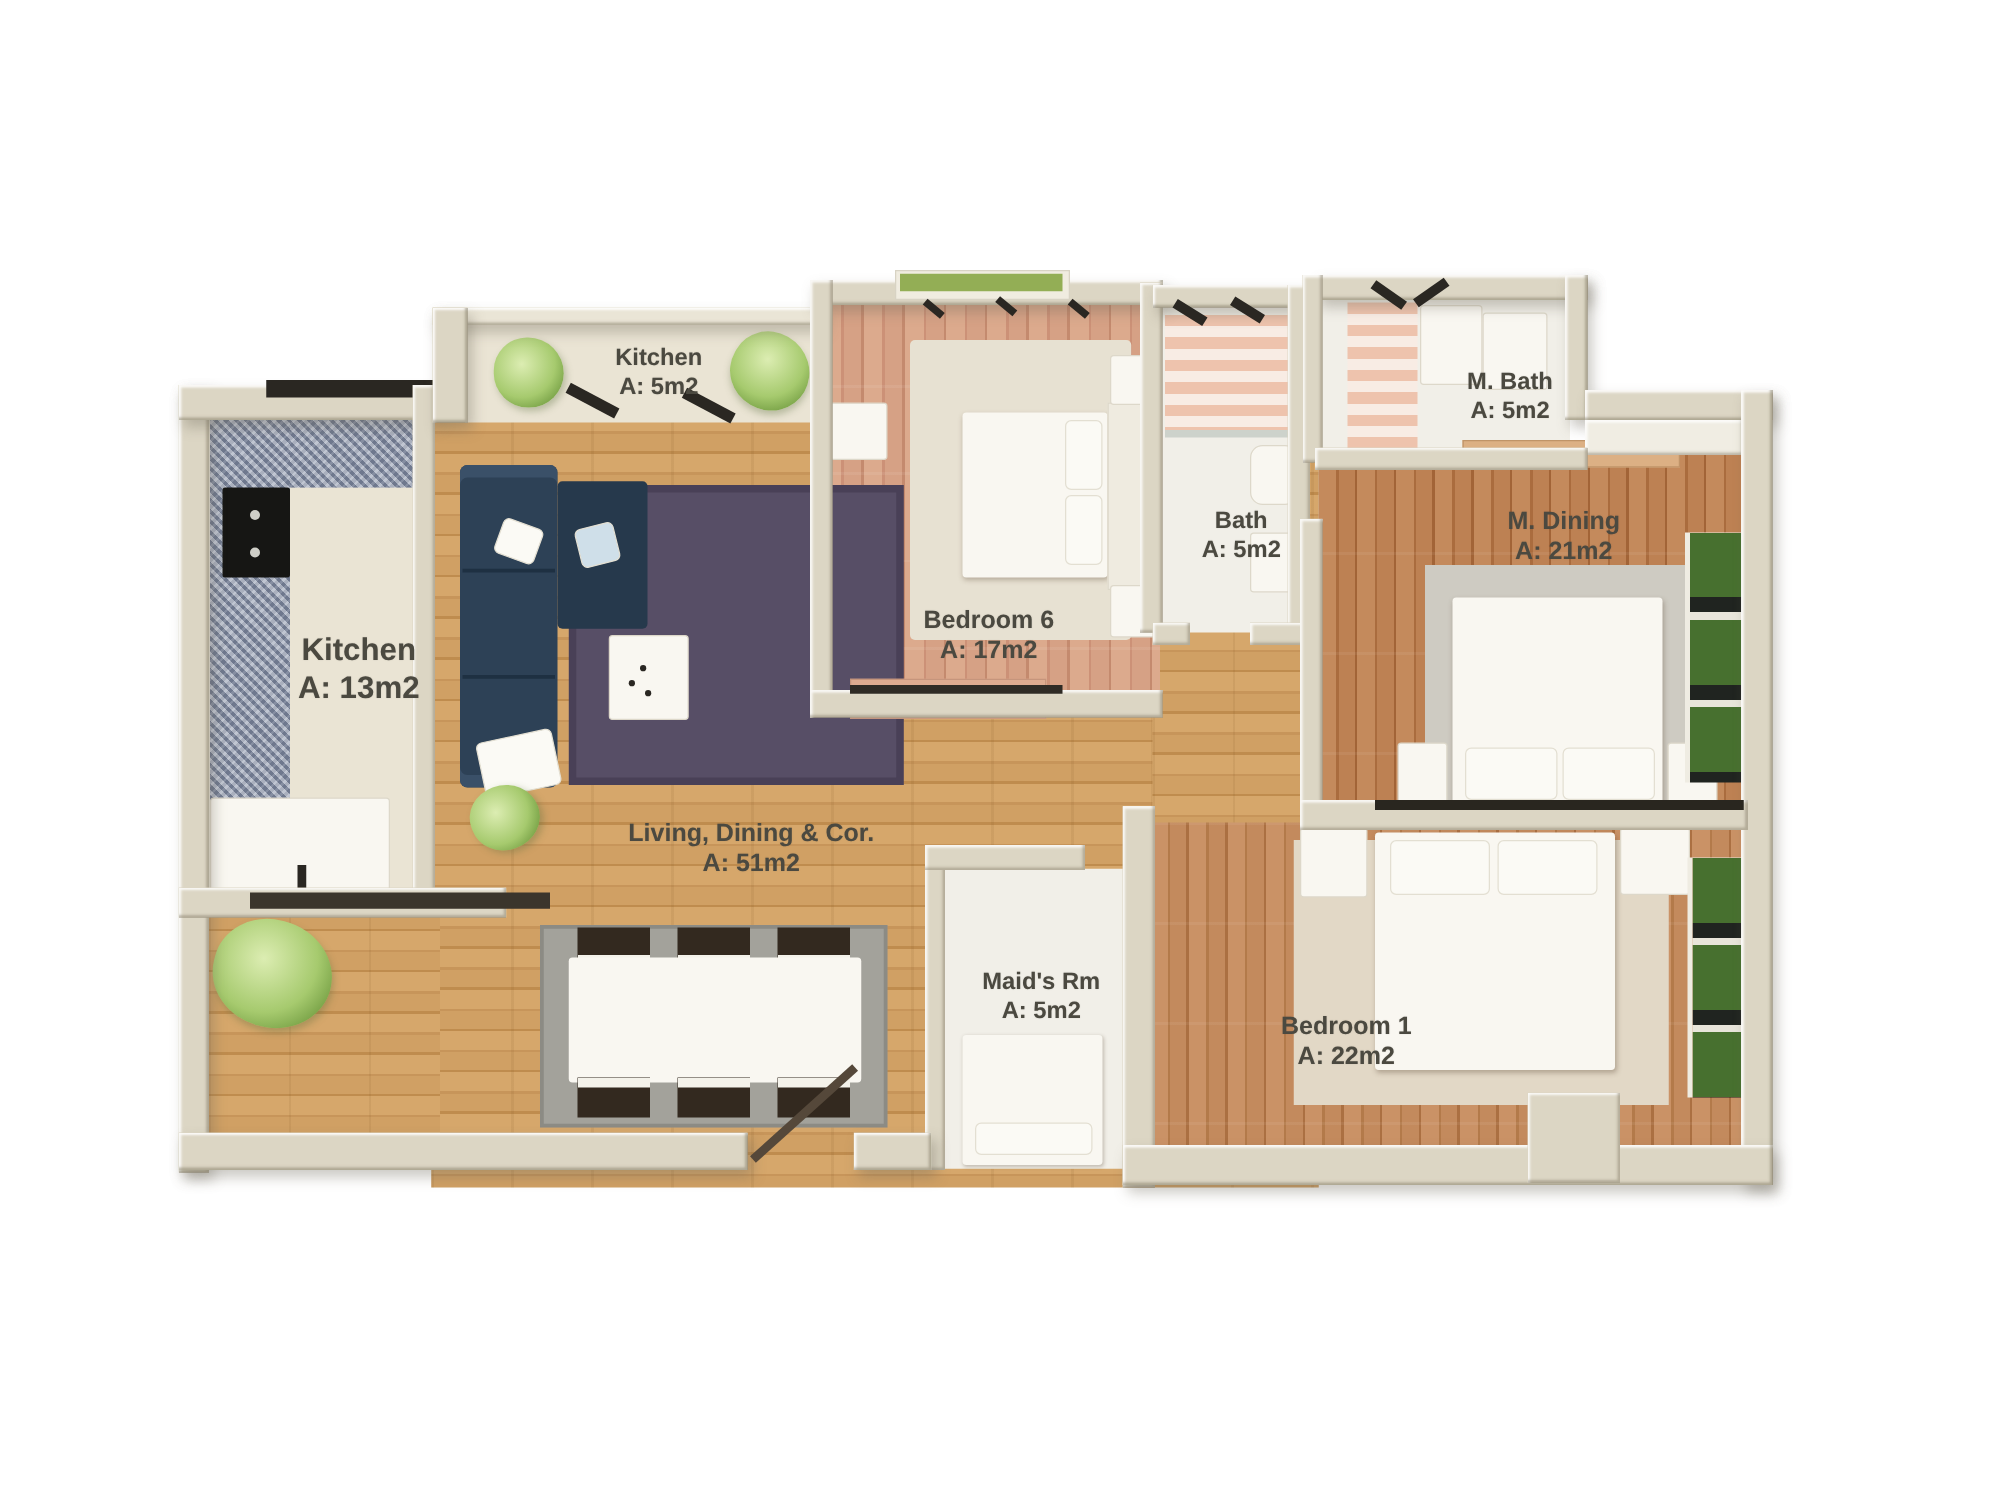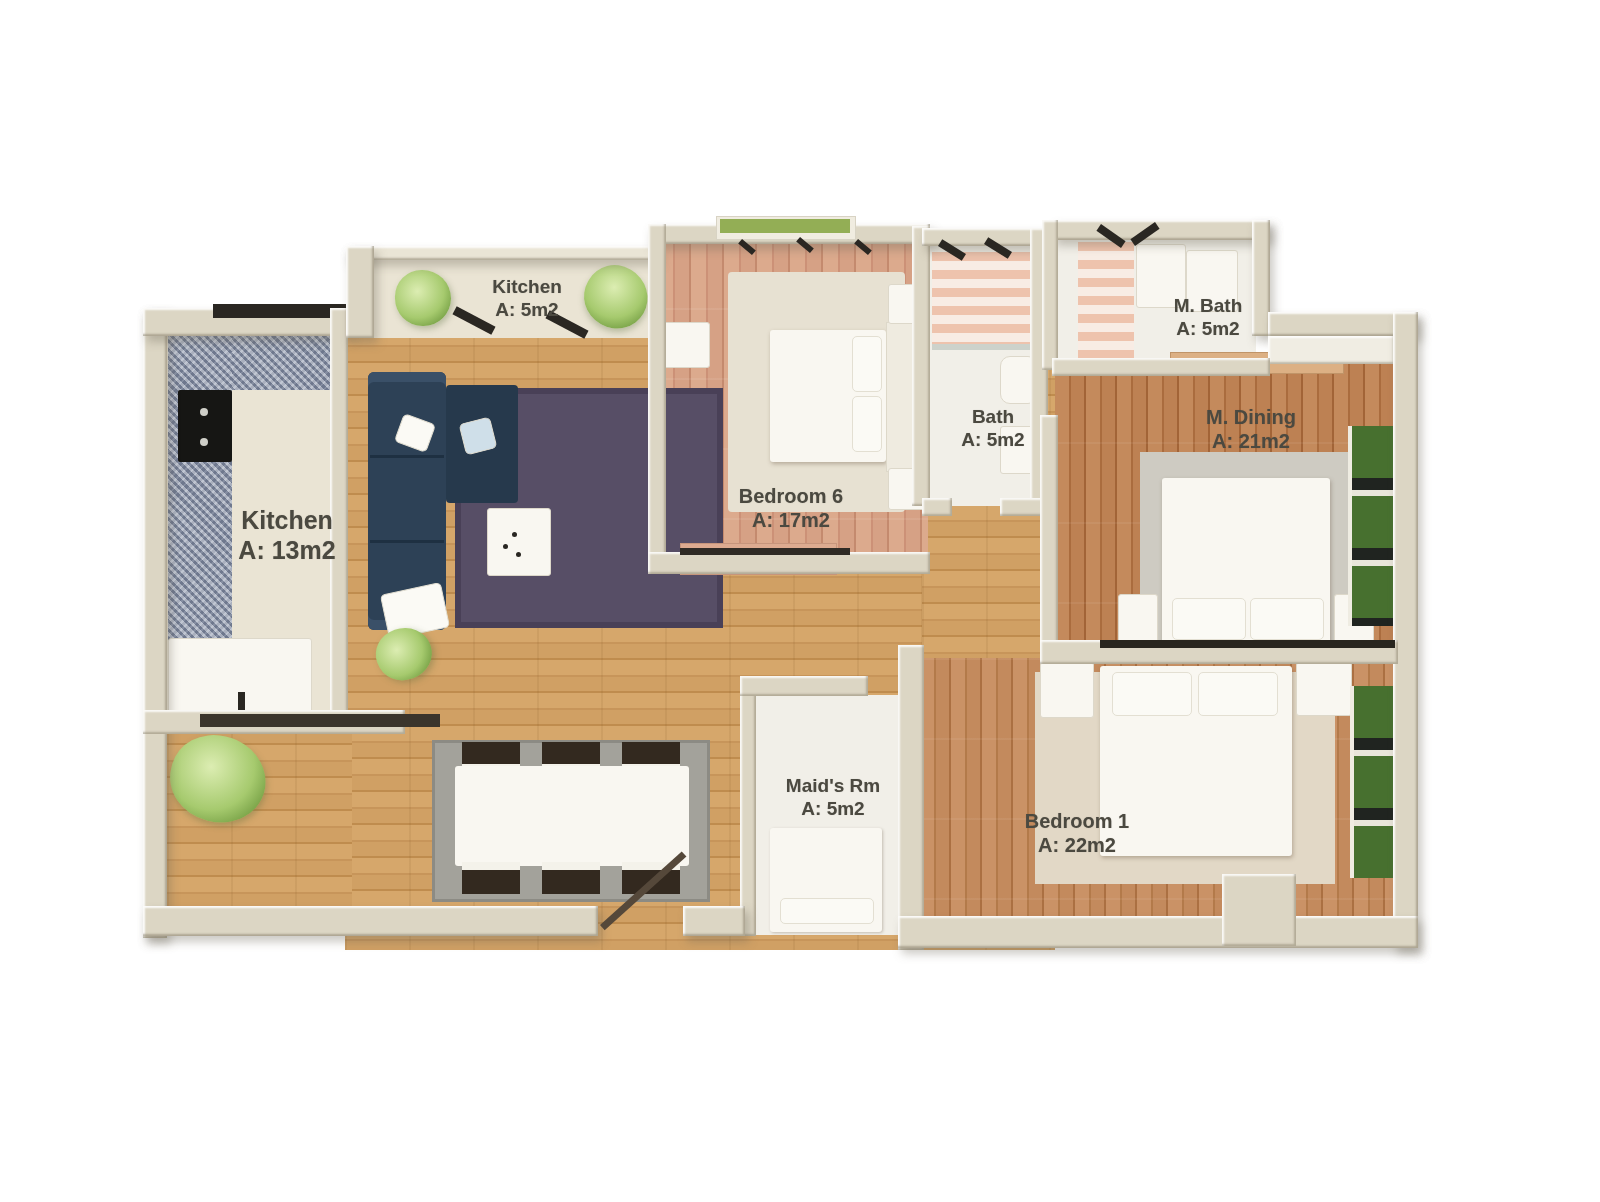--- a/index.html
+++ b/index.html
@@ -203,20 +203,24 @@
     <div>A: 5m2</div>
   </div>
   <div class="label" style="left:1208px;top:318px;font-size:19px;">
     <div>M. Bath</div>
     <div>A: 5m2</div>
   </div>
   <div class="label" style="left:1251px;top:429px;">
     <div>M. Dining</div>
     <div>A: 21m2</div>
   </div>
+  <div class="label" style="left:601px;top:679px;">
+    <div>Living, Dining &amp; Cor.</div>
+    <div>A: 51m2</div>
+  </div>
   <div class="label" style="left:833px;top:798px;font-size:19px;">
     <div>Maid's Rm</div>
     <div>A: 5m2</div>
   </div>
   <div class="label" style="left:1077px;top:833px;">
     <div>Bedroom 1</div>
     <div>A: 22m2</div>
   </div>
 
 

